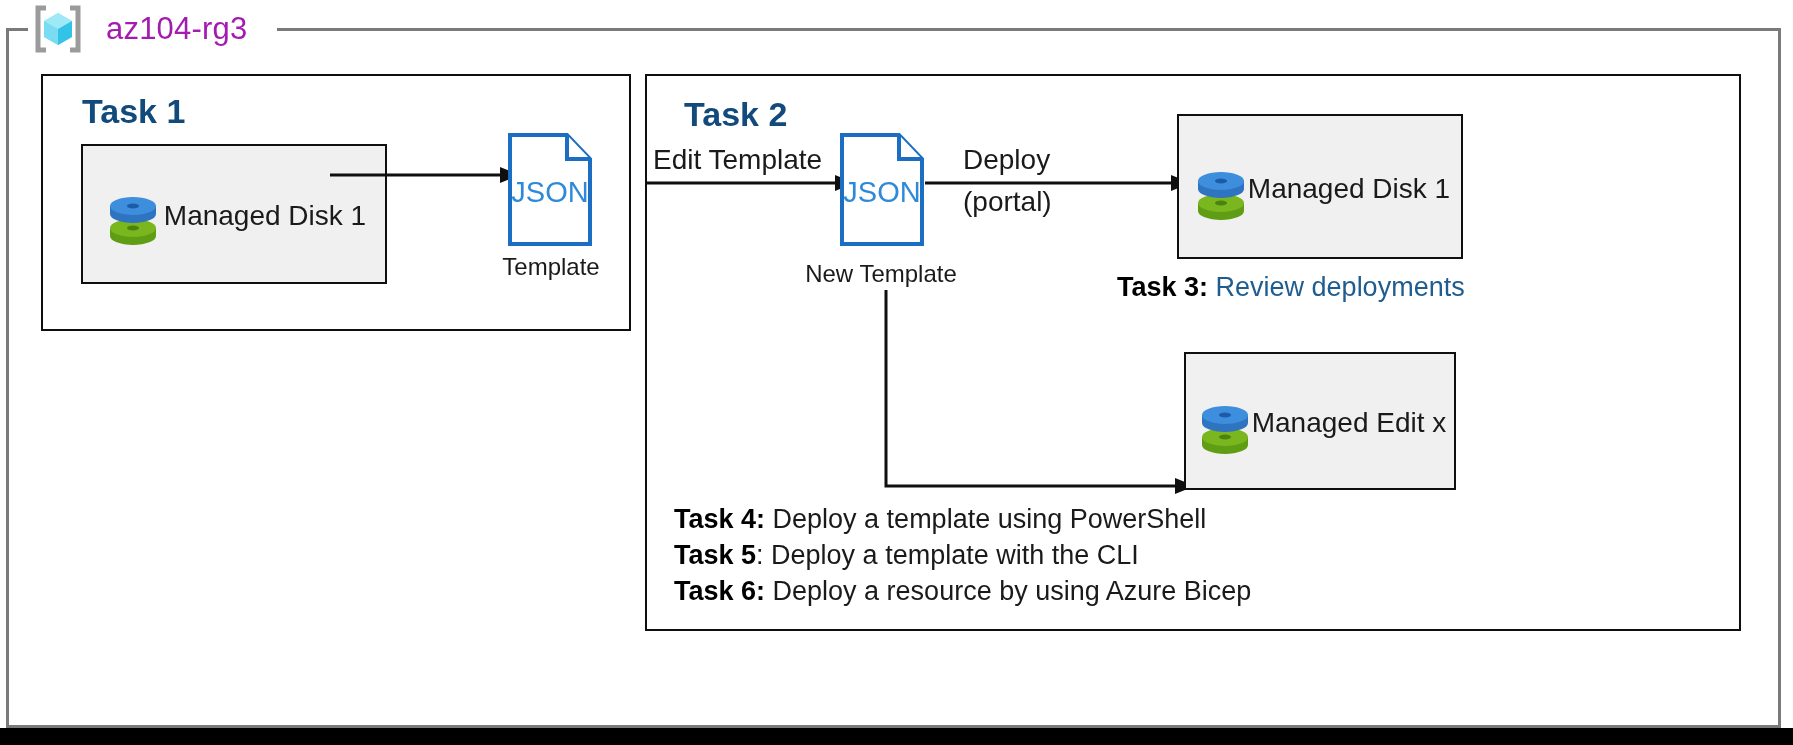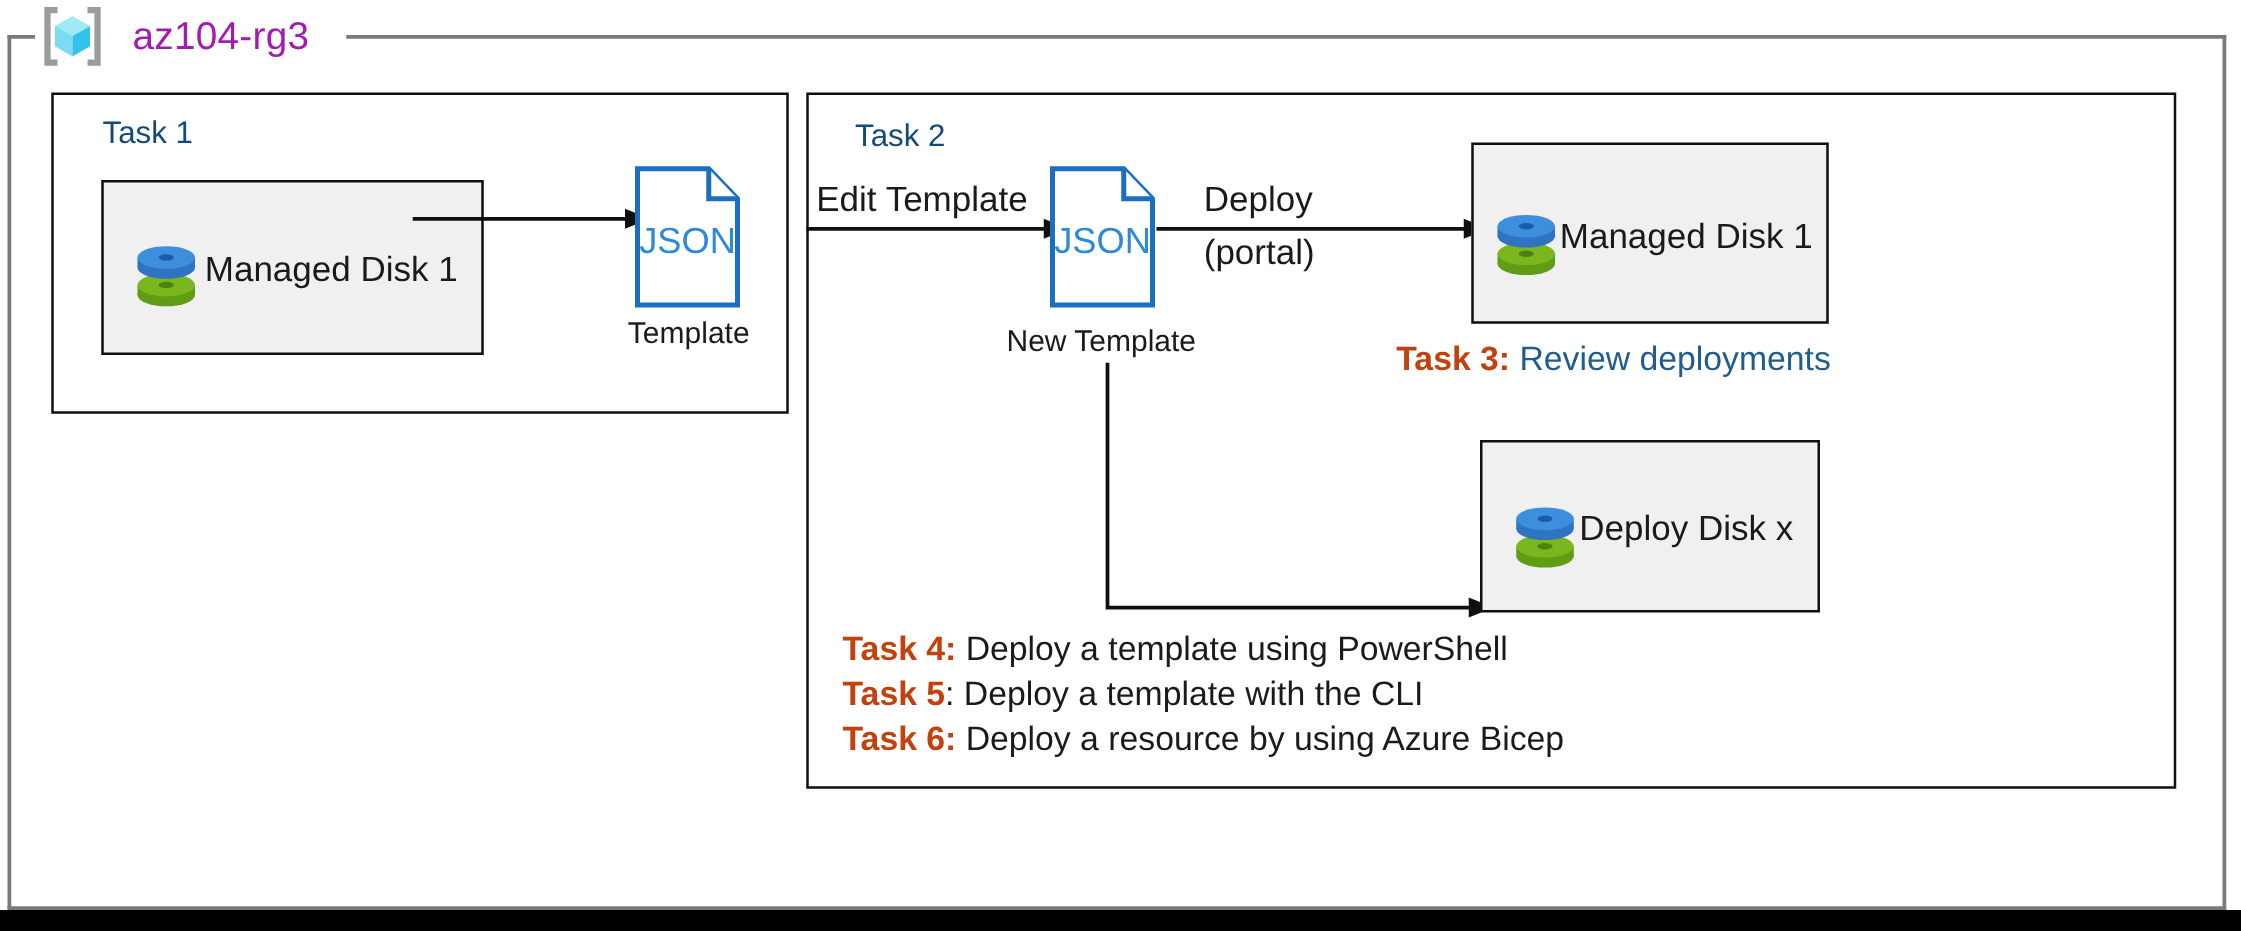--- a/index.html
+++ b/index.html
@@ -84,22 +84,22 @@
     position: absolute;
     border: 2px solid #0f0f0f;
     box-sizing: border-box;
     background: transparent;
   }
   #task1-box { left: 41px;  top: 74px; width: 590px; height: 257px; }
   #task2-box { left: 645px; top: 74px; width: 1096px; height: 557px; }
 
   .task-heading {
     position: absolute;
-    font-size: 25px;
-    font-weight: normal;
+    font-size: 34px;
+    font-weight: bold;
     color: #114a7b;
     white-space: nowrap;
   }
   #task1-heading { left: 82px;  top: 92px; }
   #task2-heading { left: 684px; top: 95px; }
 
   
   .resource-card {
     position: absolute;
     background: #f0f0f0;
@@ -170,21 +170,21 @@
 
   
   .task-note {
     position: absolute;
     font-size: 27px;
     white-space: nowrap;
     color: #1a1a1a;
   }
   .task-note .task-key {
     font-weight: bold;
-    color: #c2410c;
+    color: #000000;
   }
   #task3-note {
     left: 1117px;
     top: 272px;
     color: #1f5c8f;
   }
   #task3-note .task-desc { color: #1f5c8f; }
 
   #task4-note { left: 674px; top: 504px; }
   #task5-note { left: 674px; top: 540px; }
@@ -316,21 +316,21 @@
         <ellipse cx="31" cy="44" rx="23" ry="9" fill="#5f9e14"></ellipse>
         <rect x="8" y="36" width="46" height="8" fill="#5f9e14"></rect>
         <ellipse cx="31" cy="36" rx="23" ry="9" fill="#7ab61d"></ellipse>
         <ellipse cx="31" cy="36" rx="6" ry="2.6" fill="#4d8210"></ellipse>
         <ellipse cx="31" cy="22" rx="23" ry="9" fill="#2f74c0"></ellipse>
         <rect x="8" y="14" width="46" height="8" fill="#2f74c0"></rect>
         <ellipse cx="31" cy="14" rx="23" ry="9" fill="#3e8ede"></ellipse>
         <ellipse cx="31" cy="14" rx="6" ry="2.6" fill="#1c5ba6"></ellipse>
       </svg>
     </span>
-    <span class="resource-label">Deploy Disk x</span>
+    <span class="resource-label">Managed Edit x</span>
   </div>
 
   <div class="task-note" id="task4-note">
     <span class="task-key">Task 4:</span><span class="task-desc"> Deploy a template using PowerShell</span>
   </div>
   <div class="task-note" id="task5-note">
     <span class="task-key">Task 5</span><span class="task-desc">: Deploy a template with the CLI</span>
   </div>
   <div class="task-note" id="task6-note">
     <span class="task-key">Task 6:</span><span class="task-desc"> Deploy a resource by using Azure Bicep</span>

